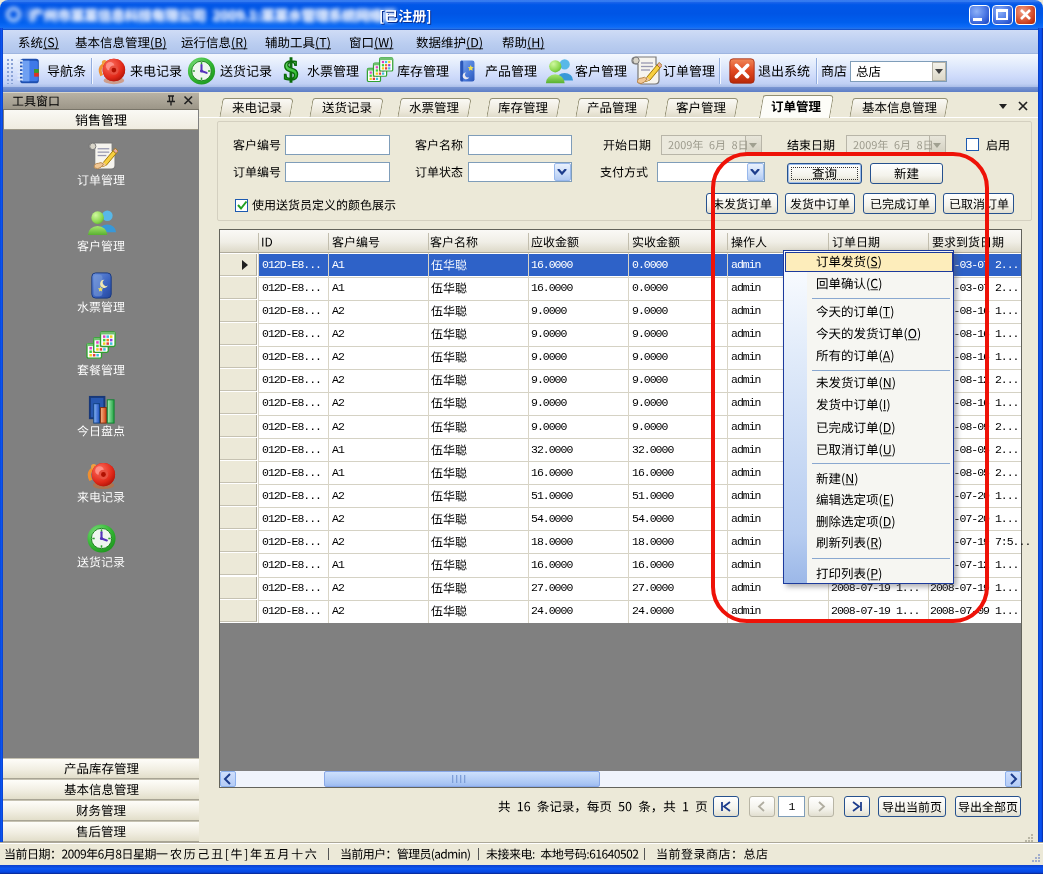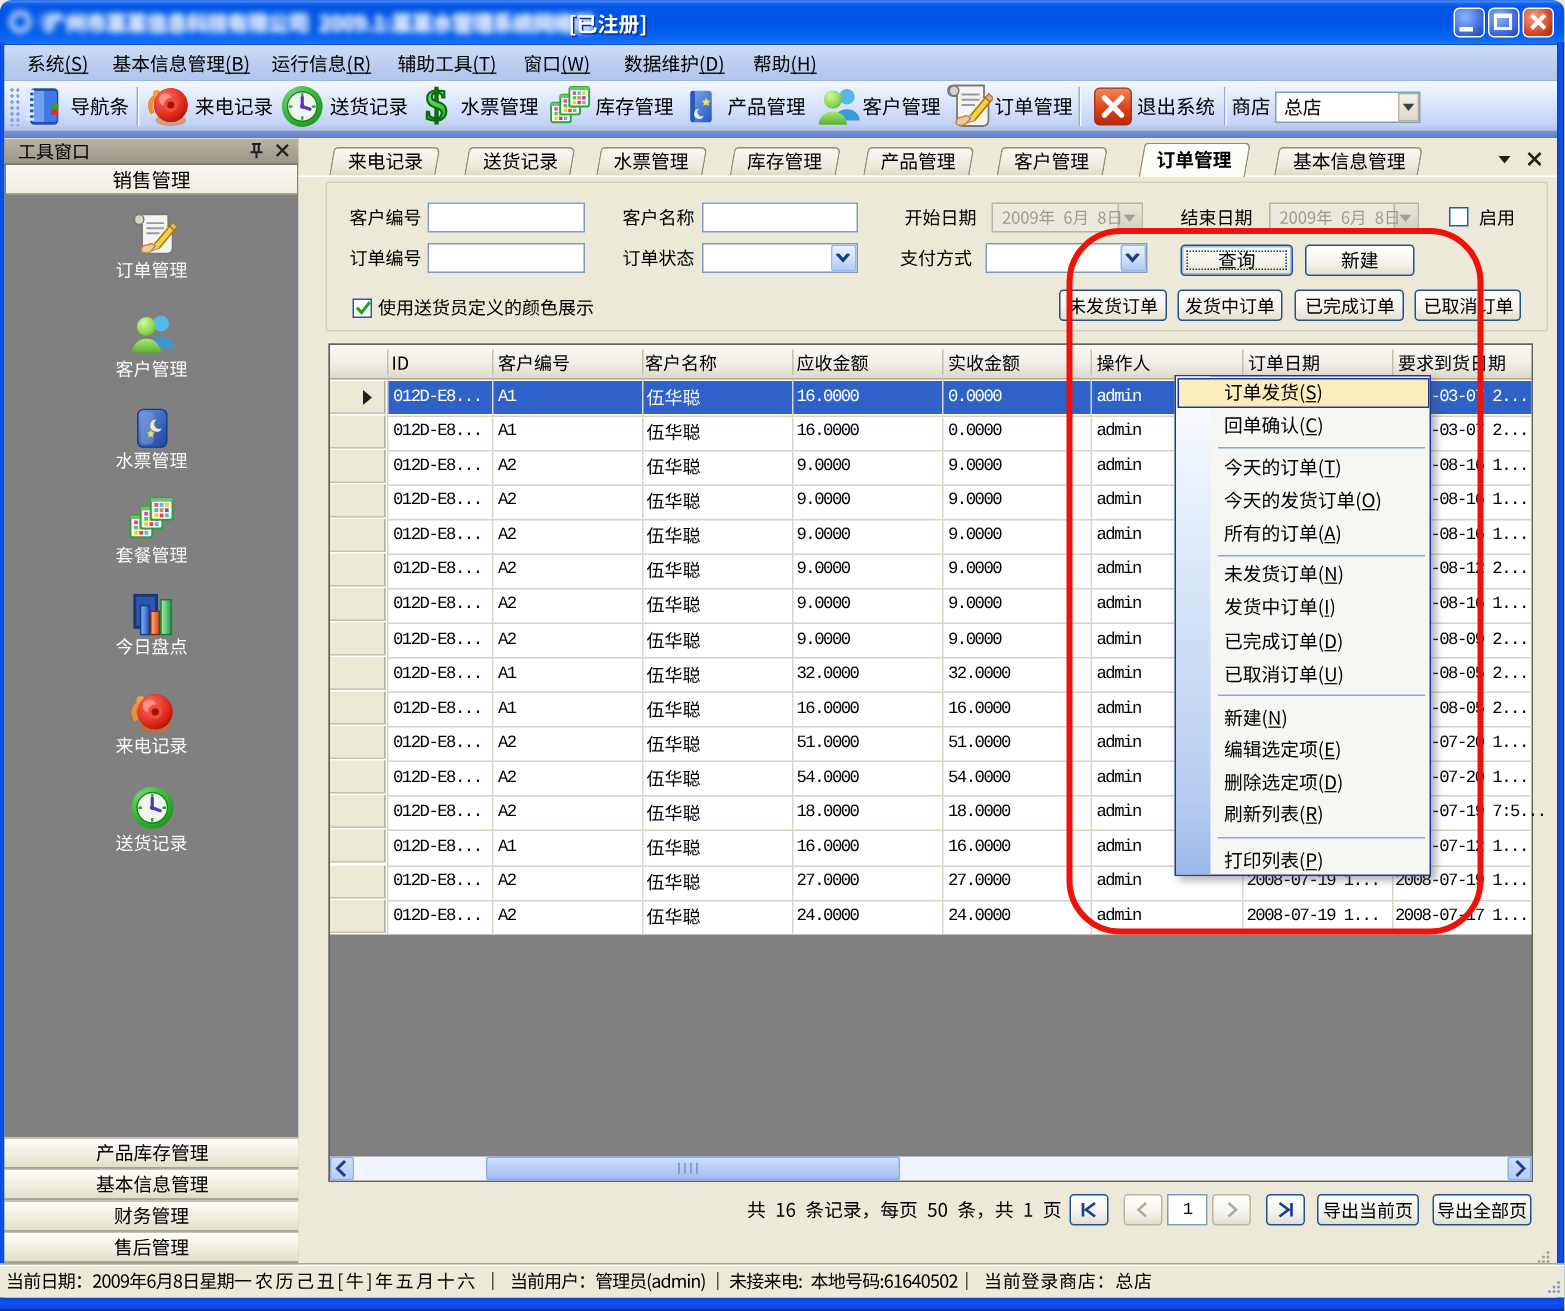--- a/index.html
+++ b/index.html
@@ -1540,21 +1540,21 @@
     <g fill="#000" transform="translate(0 16.50) scale(0.01200)">
       <use href="#g4f0d" transform="translate(0 0) scale(1 -1)"></use>
       <use href="#g534e" transform="translate(1000 0) scale(1 -1)"></use>
       <use href="#g806a" transform="translate(2000 0) scale(1 -1)"></use>
     </g>
   </svg>
 <div class="mono abs" style="left:531px;top:603.0px;line-height:16px;">24.0000</div>
 <div class="mono abs" style="left:632px;top:603.0px;line-height:16px;">24.0000</div>
 <div class="mono abs" style="left:731px;top:603.0px;line-height:16px;">admin</div>
 <div class="mono abs" style="left:831px;top:603.0px;line-height:16px;">2008-07-19 1...</div>
-<div class="mono abs" style="left:930px;top:603.0px;line-height:16px;">2008-07-17 1...</div>
+<div class="mono abs" style="left:930px;top:603.0px;line-height:16px;">2008-07-09 1...</div>
 <div class="abs" style="left:220px;top:771px;width:801px;height:16px;background:#f0f4fc"></div>
 <div class="abs" style="left:220px;top:771px;width:16px;height:16px;background:linear-gradient(180deg,#cfdffc,#b4ccf6);border:1px solid #8cb0ec;border-radius:2px"></div>
 <svg class="abs" style="left:220px;top:771px" width="16" height="16">
     <path d="M10 3 L5 8 L10 13" stroke="#1d3d8c" stroke-width="2" fill="none"></path>
   </svg>
 <div class="abs" style="left:1005px;top:771px;width:16px;height:16px;background:linear-gradient(180deg,#cfdffc,#b4ccf6);border:1px solid #8cb0ec;border-radius:2px"></div>
 <svg class="abs" style="left:1005px;top:771px" width="16" height="16">
     <path d="M6 3 L11 8 L6 13" stroke="#1d3d8c" stroke-width="2" fill="none"></path>
   </svg>
 <div class="abs" style="left:324px;top:771px;width:276px;height:16px;background:linear-gradient(180deg,#cde0fc,#aac6f4 80%,#9cbaf0);border:1px solid #88a8e8;border-radius:2px"></div>

